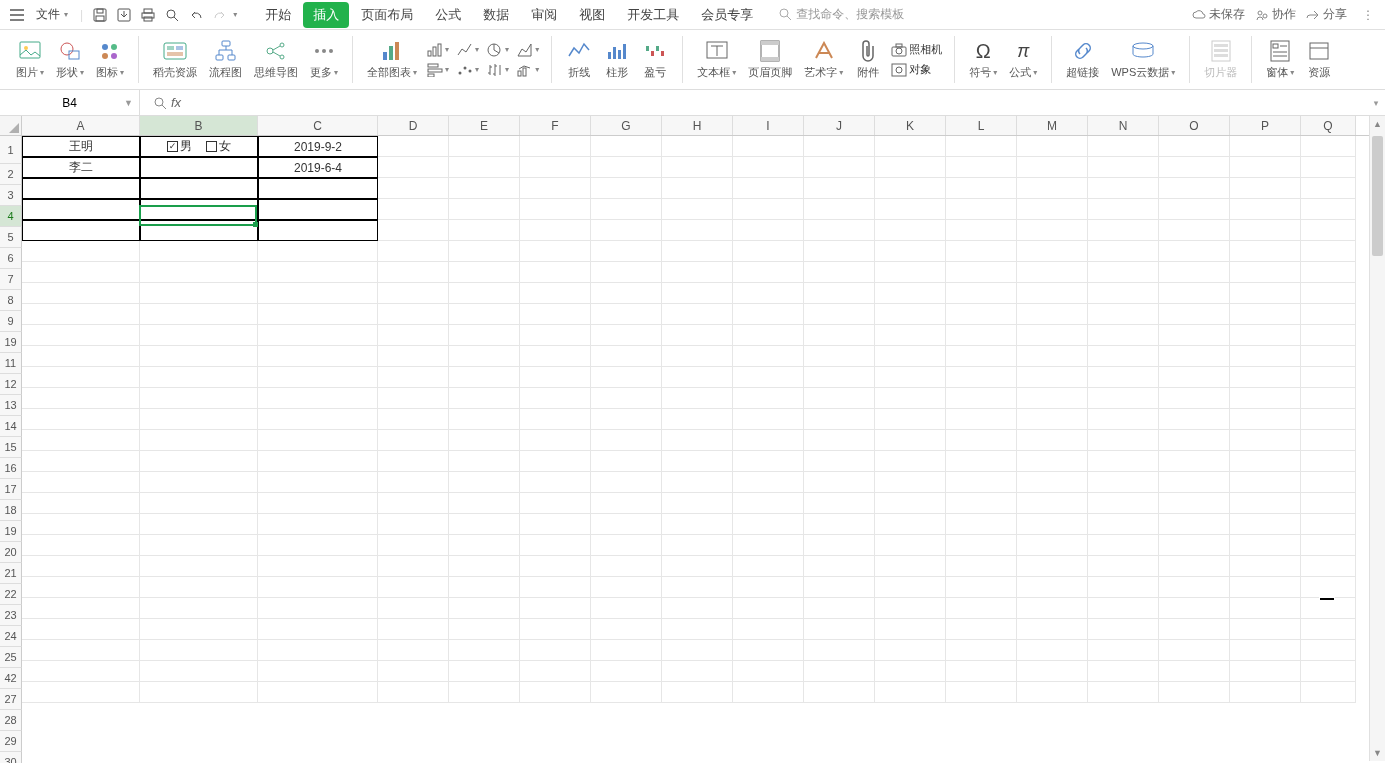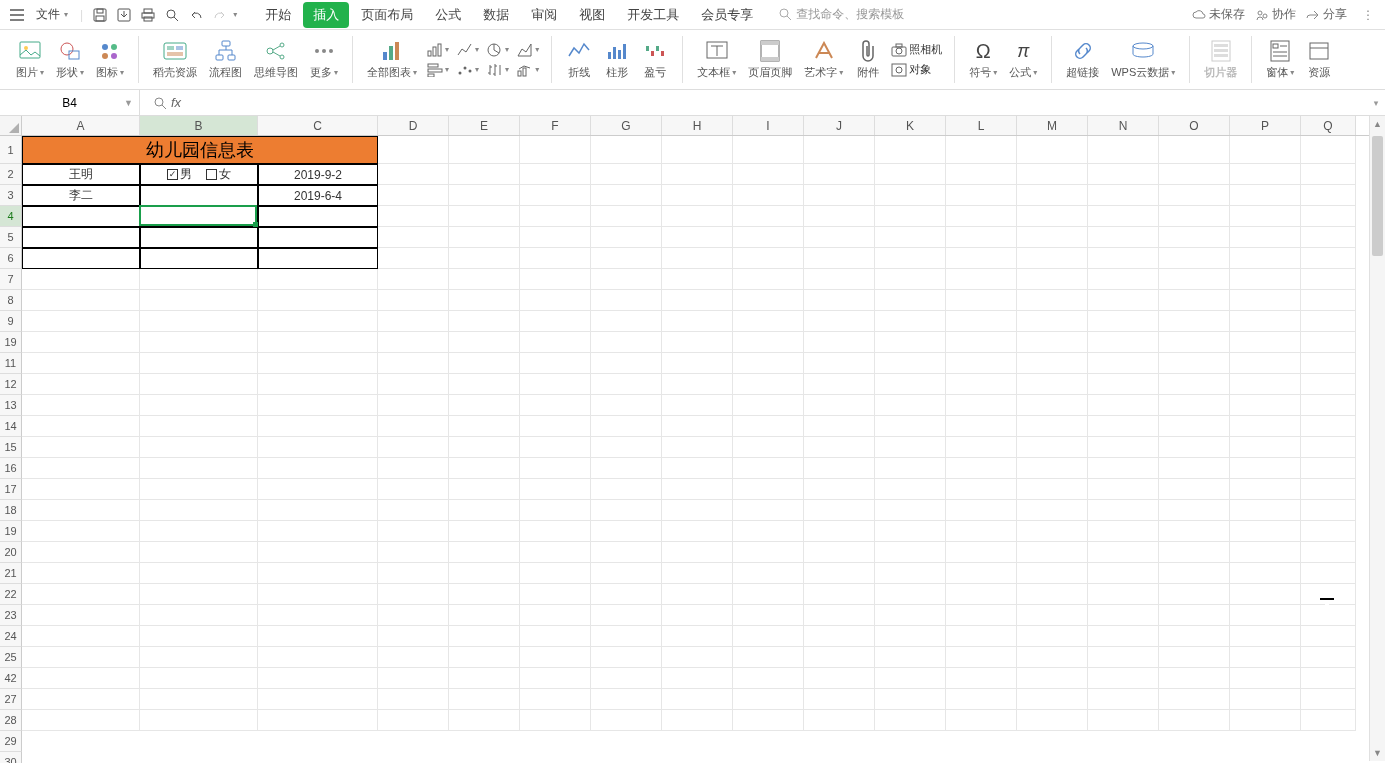--- a/index.html
+++ b/index.html
@@ -21,21 +21,21 @@
 .ribbon { height:60px; border-bottom:1px solid #ddd; display:flex; align-items:stretch; padding:0 4px; }
 .rgroup { display:flex; align-items:center; padding:0 6px; }
 .rsep { width:1px; background:#e0e0e0; margin:6px 2px; }
 .rbig { display:flex; flex-direction:column; align-items:center; justify-content:center; gap:2px; padding:2px 6px; min-width:38px; }
 .rbig .ic { width:24px; height:24px; display:flex; align-items:center; justify-content:center; color:#444;}
 .rbig .lbl { font-size:11px; color:#555; white-space:nowrap; display:flex; align-items:center; gap:2px;}
 .rstack { display:flex; flex-direction:column; gap:2px; }
 .rsmall { display:flex; align-items:center; gap:2px; padding:1px 4px; }
 .rsmall .ic{ width:16px; height:16px; display:flex; align-items:center; justify-content:center;}
 .dd { font-size:8px; color:#888; }
-.disabled { color:#bbb !important;font-weight:bold; }
+.disabled { color:#bbb !important; }
 
 
 .fbar { height:26px; border-bottom:1px solid #ddd; display:flex; align-items:center; }
 .namebox { width:140px; height:100%; border-right:1px solid #ddd; display:flex; align-items:center; justify-content:center; position:relative;}
 .namebox input{ border:none; width:90px; text-align:center; font-size:12px; outline:none;}
 .namebox .ddw{ position:absolute; right:6px; color:#999; font-size:9px;}
 .fx-area { display:flex; align-items:center; padding:0 12px; color:#666; }
 .fx-area .ic{ width:16px; height:16px; display:flex; align-items:center; justify-content:center;}
 .fbar .formula-input{ flex:1; border:none; outline:none; padding:0 6px; font-size:12px;}
 .fbar .expand{ width:18px; color:#999; font-size:9px; text-align:center;}
@@ -632,37 +632,20 @@
         <div class="rowh">23</div>
         <div class="rowh">24</div>
         <div class="rowh">25</div>
         <div class="rowh">42</div>
         <div class="rowh">27</div>
         <div class="rowh">28</div>
         <div class="rowh">29</div>
         <div class="rowh">30</div>
       </div>
     <div class="cells" id="cells">
-        <div class="cellrow row1">
-          <div class="cell cA" style="width: 356px; border-width: 1px; border-style: solid; border-color: rgb(0, 0, 0); background: rgb(237, 125, 49); font-size: 18px;">幼儿园信息表</div>
-          <div class="cell " style="width: 71px;"></div>
-          <div class="cell " style="width: 71px;"></div>
-          <div class="cell " style="width: 71px;"></div>
-          <div class="cell " style="width: 71px;"></div>
-          <div class="cell " style="width: 71px;"></div>
-          <div class="cell " style="width: 71px;"></div>
-          <div class="cell " style="width: 71px;"></div>
-          <div class="cell " style="width: 71px;"></div>
-          <div class="cell " style="width: 71px;"></div>
-          <div class="cell " style="width: 71px;"></div>
-          <div class="cell " style="width: 71px;"></div>
-          <div class="cell " style="width: 71px;"></div>
-          <div class="cell " style="width: 71px;"></div>
-          <div class="cell " style="width: 55px;"></div>
-        </div>
         <div class="cellrow dat">
           <div class="cell cA" style="width: 118px;">王明</div>
           <div class="cell cB" style="width: 118px;">
             <div style="display: flex; gap: 14px;">
               <span class="cb">
                 <span class="box">✓</span>
                 <span>男</span>
               </span>
               <span class="cb">
                 <span class="box"></span>

